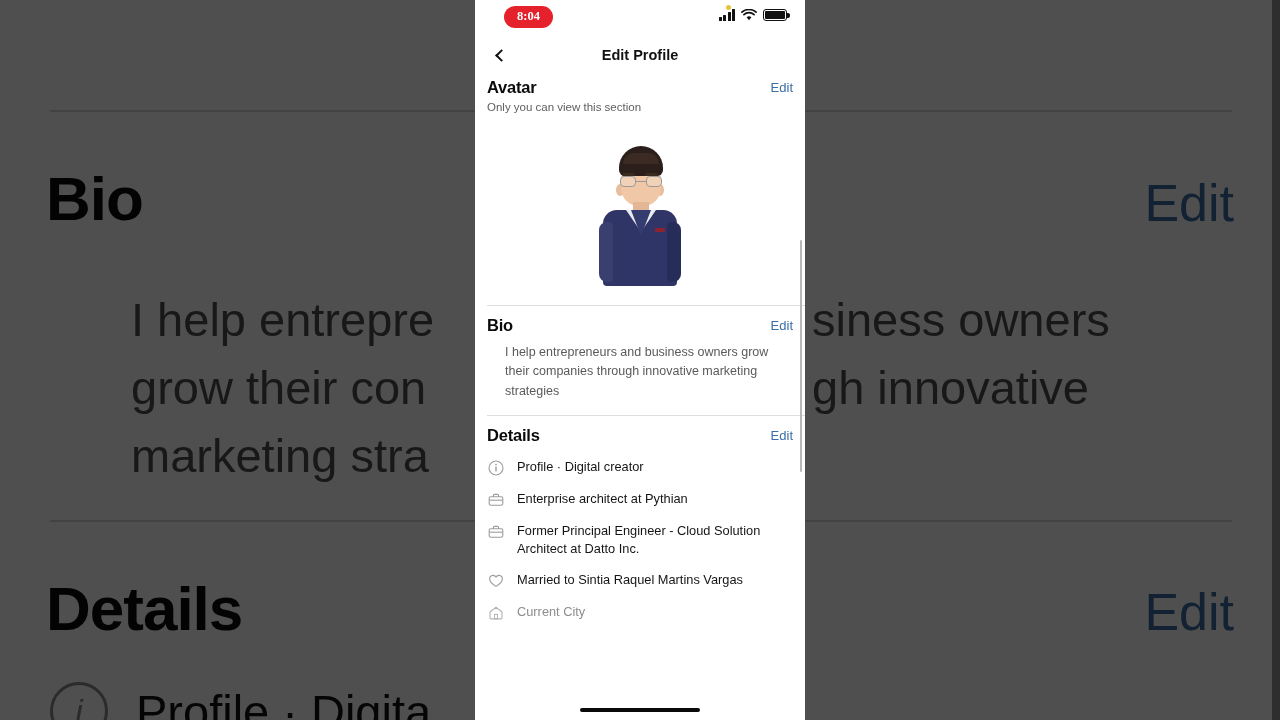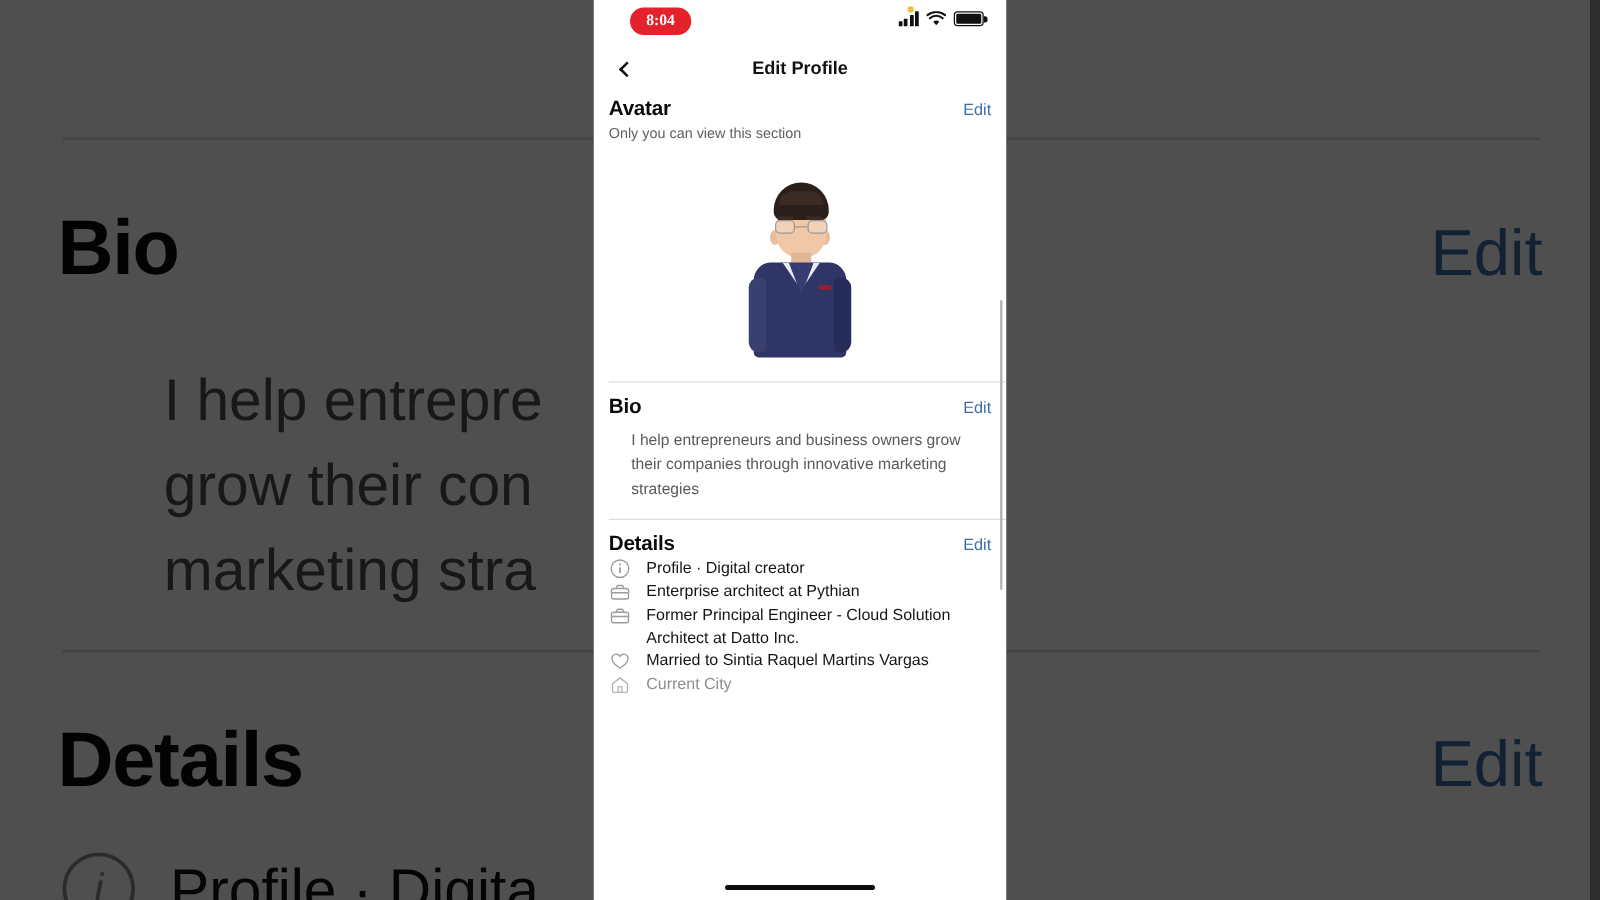--- a/index.html
+++ b/index.html
@@ -228,21 +228,21 @@
   .bio-sec{ padding-top:10px; }
   .bio-text{
     font-size:12.5px; color:#5a5a5a; line-height:1.55;
     margin:8px 0 0 18px; white-space:pre-line;
   }
 
   
   .details-sec{ padding-top:10px; }
   .detail-row{
     display:flex; align-items:flex-start; gap:12px;
-    cursor:pointer;
+    margin-top:13px; cursor:pointer;
   }
   .detail-row .ico{
     flex:0 0 18px; width:18px; height:18px; margin-top:1px;
     display:flex;align-items:center;justify-content:center;
   }
   .detail-row .txt{
     font-size:12.8px; color:#151515; line-height:1.42;
   }
   .detail-row.placeholder .txt{ color:#8d8d8d; }
 
@@ -269,20 +269,22 @@
   <div class="bg-inner">
 
     <div class="bg-divider" style="top:110px;"></div>
 
     <div class="bg-h1" style="left:46px; top:163px;">Bio</div>
     <div class="bg-edit" style="right:46px; top:173px;">Edit</div>
 
     <div class="bg-body" style="left:131px; top:286px;">I help entrepre
 grow their con
 marketing stra</div>
+    <div class="bg-body" style="left:812px; top:286px;">siness owners
+gh innovative</div>
 
     <div class="bg-divider" style="top:520px;"></div>
 
     <div class="bg-h1" style="left:46px; top:573px;">Details</div>
     <div class="bg-edit" style="right:46px; top:582px;">Edit</div>
 
     <div class="bg-row" style="left:50px; top:682px;">
       <span class="bg-circ">i</span>
       <span>Profile · Digita</span>
     </div>

